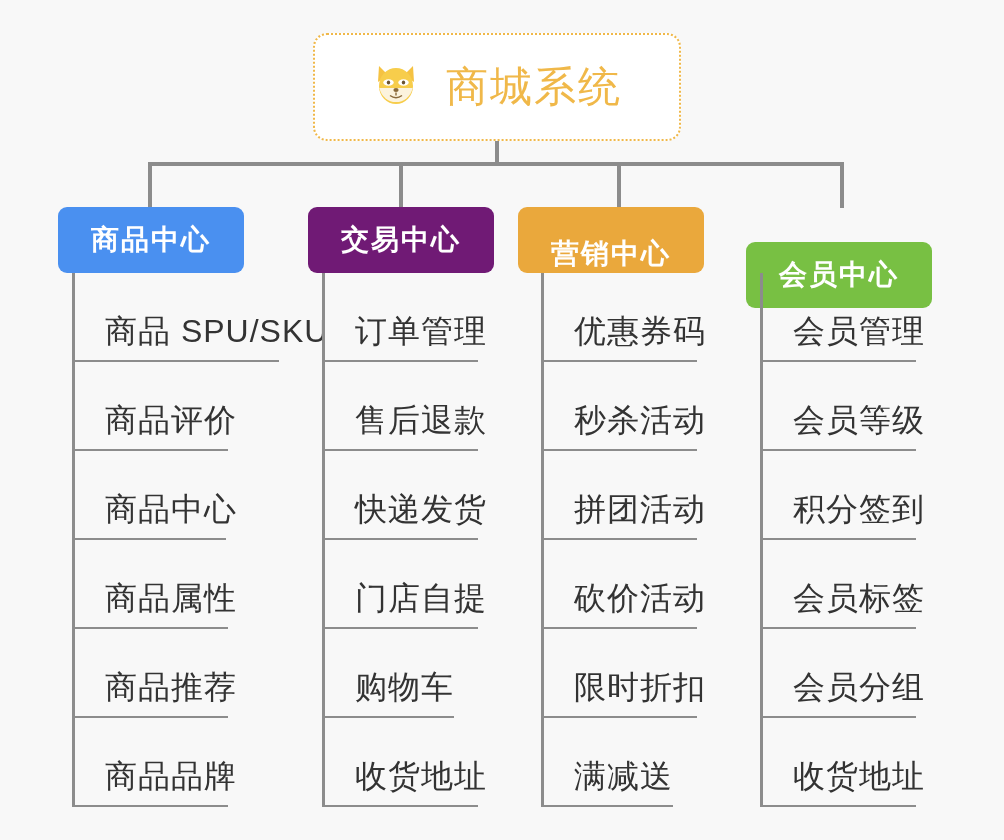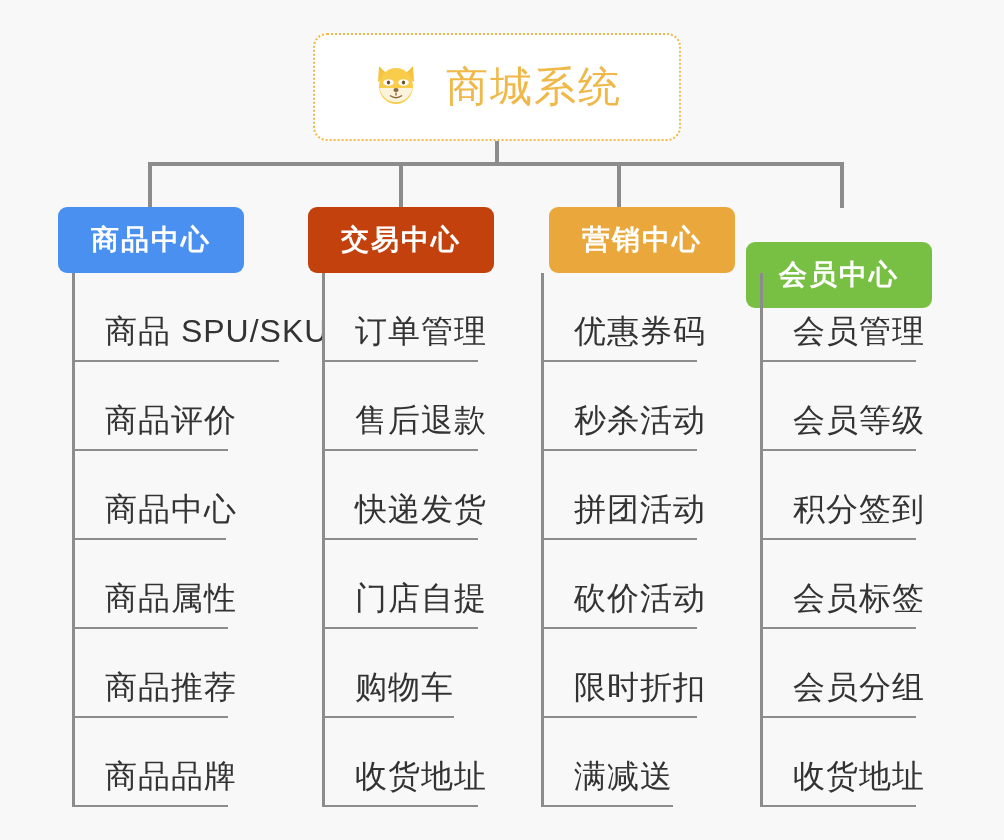--- a/index.html
+++ b/index.html
@@ -188,21 +188,21 @@
       </div>
       <div class="leaf">
         <span class="leaf-label">商品推荐</span>
         <div class="leaf-underline" style="width: 156px;"></div>
       </div>
       <div class="leaf">
         <span class="leaf-label">商品品牌</span>
         <div class="leaf-underline" style="width: 156px;"></div>
       </div>
     </div>
-    <div class="cat-box" style="left: 308px; background: #c2410c;">
+    <div class="cat-box" style="left: 308px; background: #701a75;">
       <span>交易中心</span>
     </div>
     <div class="branch" style="left: 322px;">
       <div class="branch-spine" style="height: 534px;"></div>
       <div class="leaf">
         <span class="leaf-label">订单管理</span>
         <div class="leaf-underline" style="width: 156px;"></div>
       </div>
       <div class="leaf">
         <span class="leaf-label">售后退款</span>
@@ -218,21 +218,21 @@
       </div>
       <div class="leaf">
         <span class="leaf-label">购物车</span>
         <div class="leaf-underline" style="width: 132px;"></div>
       </div>
       <div class="leaf">
         <span class="leaf-label">收货地址</span>
         <div class="leaf-underline" style="width: 156px;"></div>
       </div>
     </div>
-    <div class="cat-box" style="left: 549px; background: rgb(234, 168, 60);">
+    <div class="cat-box" style="left: 518px; background: rgb(234, 168, 60); align-items: flex-end;">
       <span>营销中心</span>
     </div>
     <div class="branch" style="left: 541px;">
       <div class="branch-spine" style="height: 534px;"></div>
       <div class="leaf">
         <span class="leaf-label">优惠券码</span>
         <div class="leaf-underline" style="width: 156px;"></div>
       </div>
       <div class="leaf">
         <span class="leaf-label">秒杀活动</span>

